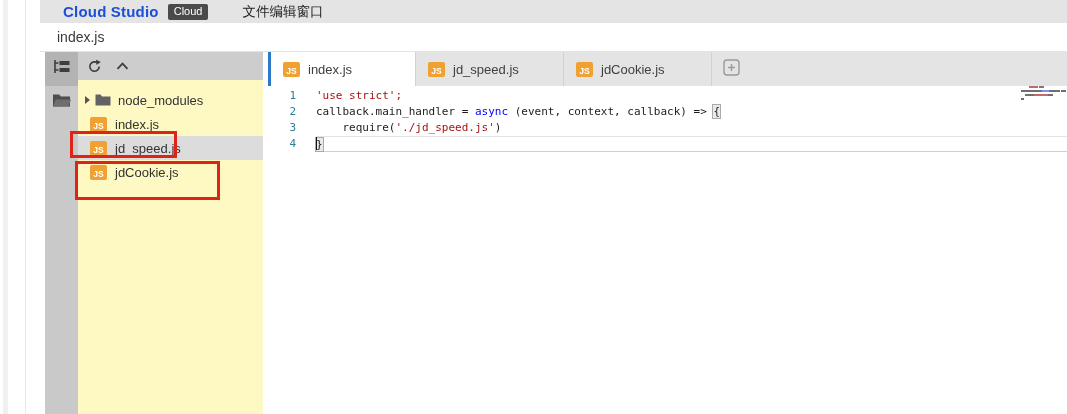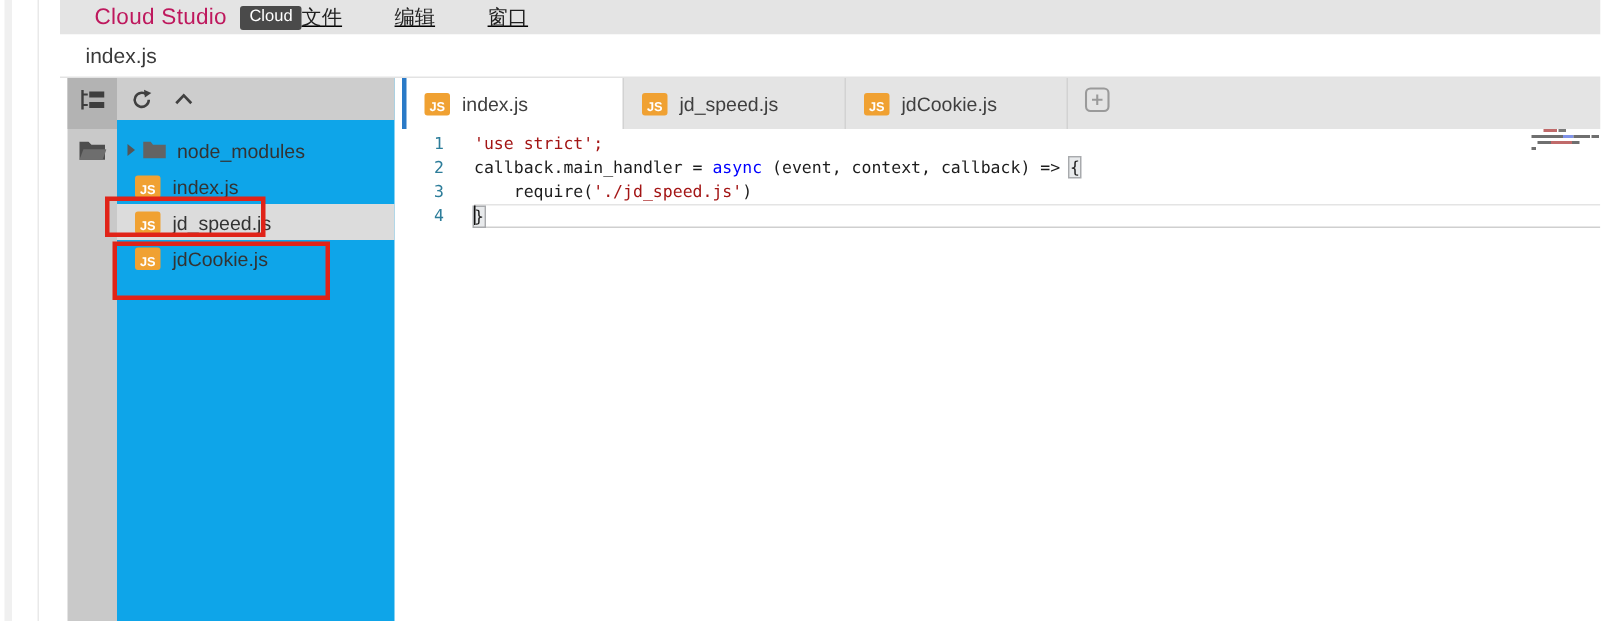--- a/index.html
+++ b/index.html
@@ -12,39 +12,39 @@
   .page{position:relative;width:1067px;height:414px;background:#fff;}
 
   
   .left-strip{position:absolute;left:3px;top:0;width:5px;height:100%;background:#f0f0f0;}
   .left-line{position:absolute;left:25px;top:0;width:1px;height:100%;background:#e9e9e9;}
 
   .app{position:absolute;left:40px;top:0;width:1027px;height:414px;display:flex;flex-direction:column;}
 
   
   .menubar{height:23px;background:#e4e4e4;display:flex;align-items:center;padding-left:23px;flex:0 0 auto;}
-  .brand{font-weight:normal;font-size:15px;color:#be185d;letter-spacing:.2px;}
+  .brand{font-weight:bold;font-size:15px;color:#1d4ed8;letter-spacing:.2px;}
   .lite-badge{margin-left:9px;background:#4a4a4a;color:#fff;font-size:11px;line-height:1;
     padding:2px 6px 3px;border-radius:2px;}
-  .menu-items{display:flex;gap:35px;text-decoration:underline;}
+  .menu-items{display:flex;margin-left:34px;}
   .menu-item{font-size:13.5px;color:#1f1f1f;cursor:default;}
 
   
   .breadcrumb-row{height:29px;background:#fff;border-bottom:1px solid #e3e3e3;
     display:flex;align-items:center;padding-left:17px;flex:0 0 auto;}
   .breadcrumb-title{font-size:14px;color:#3a3a3a;}
 
   
   .main{flex:1;display:flex;min-height:0;}
 
   .activity-bar{width:33px;margin-left:5px;background:#c9c9c9;flex:0 0 auto;}
   .ab-item{height:32px;display:flex;align-items:center;justify-content:center;}
   .ab-item.active{height:34px;background:#b3b3b3;}
 
-  .sidebar{width:185px;background:#0ea5e9;flex:0 0 auto;display:flex;flex-direction:column;}
+  .sidebar{width:185px;background:#fef9c3;flex:0 0 auto;display:flex;flex-direction:column;}
   .sidebar-header{height:28px;background:#cdcdcd;display:flex;align-items:center;
     padding-left:9px;gap:14px;flex:0 0 auto;}
   .sb-icon{display:flex;align-items:center;justify-content:center;cursor:pointer;}
 
   .file-tree{padding-top:8px;}
   .tree-row{display:flex;align-items:center;height:24px;padding-left:7px;cursor:pointer;}
   .tree-row.file{padding-left:12px;}
   .tree-row.selected{background:#dcdcdc;}
   .tw{width:0;height:0;border-left:5px solid #555;border-top:4px solid transparent;
     border-bottom:4px solid transparent;margin-right:5px;flex:0 0 auto;}

